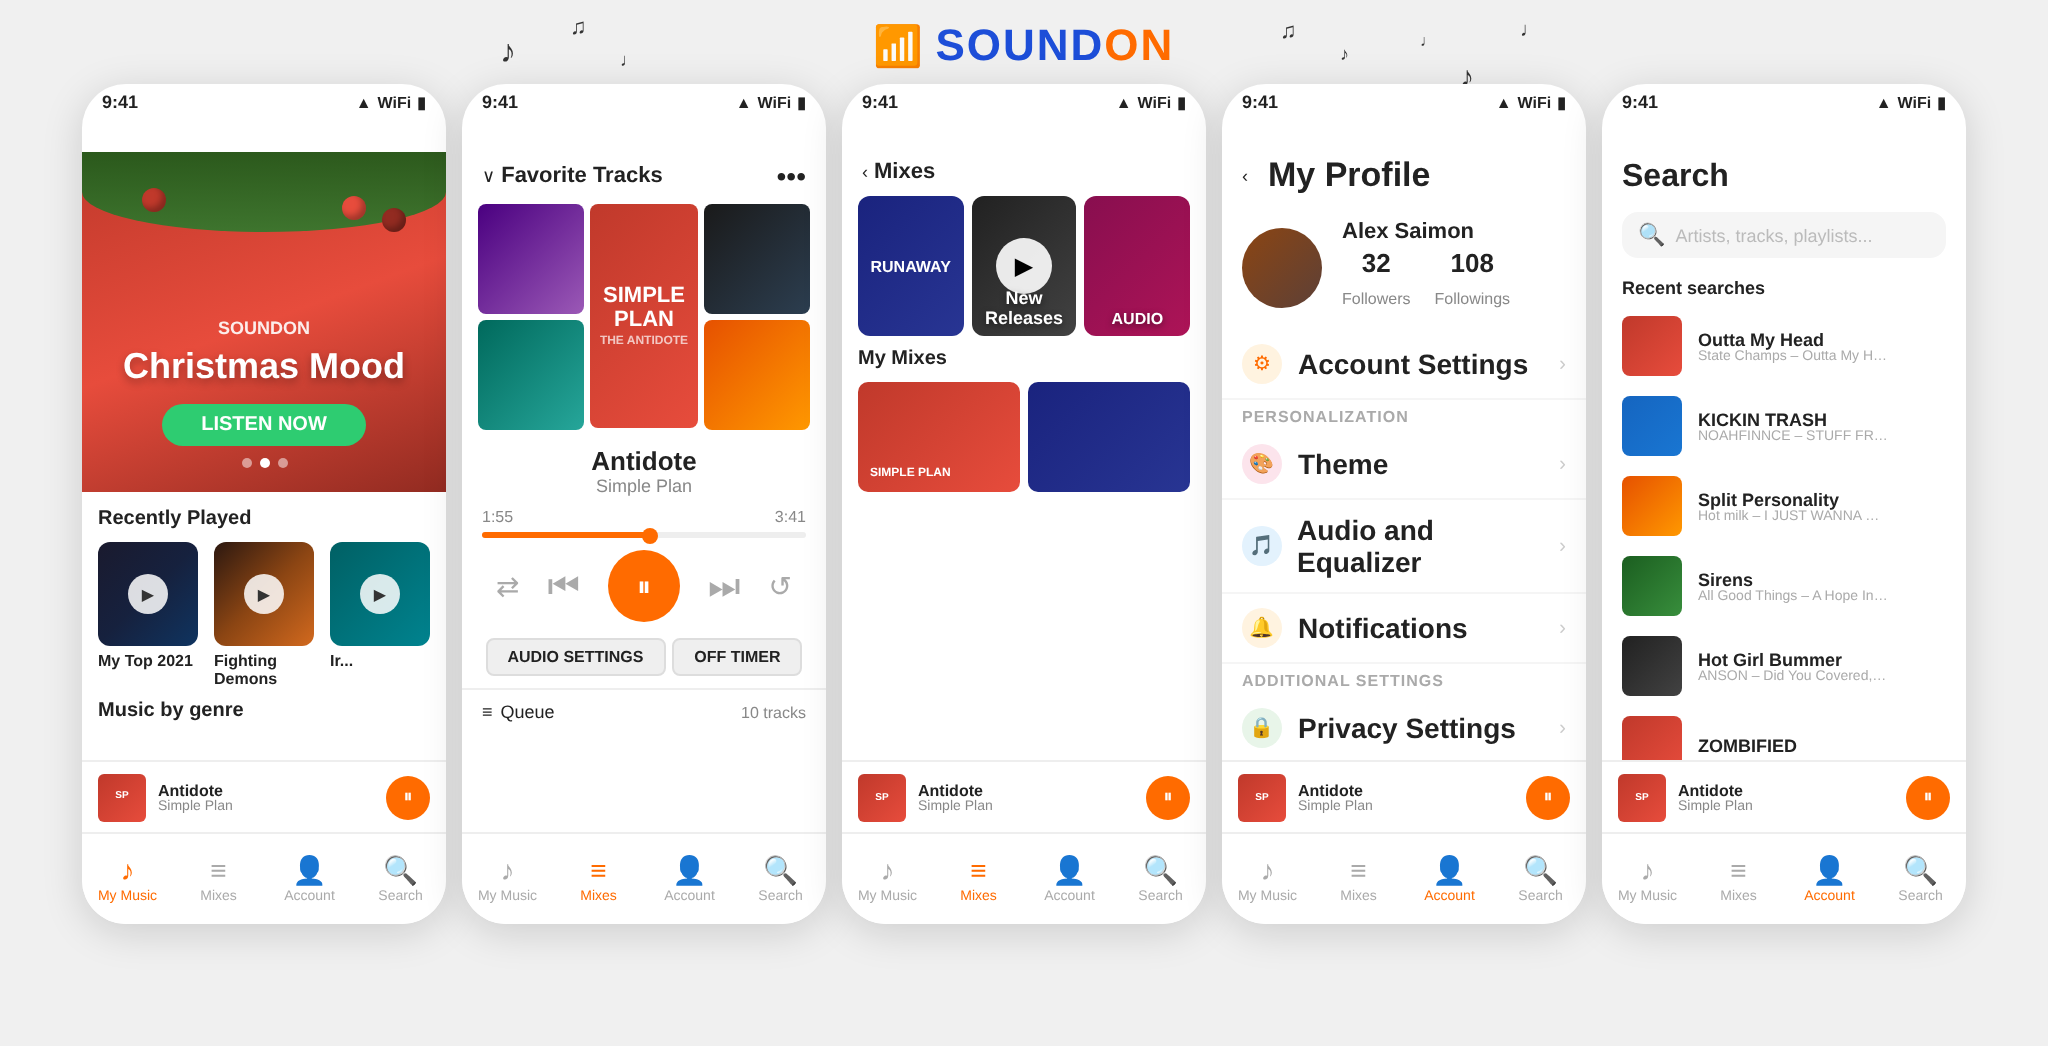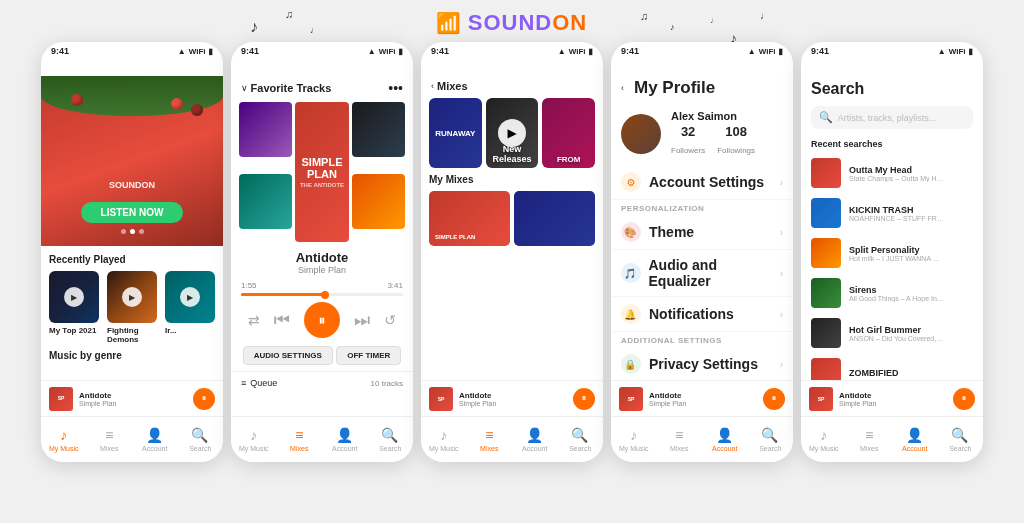--- a/index.html
+++ b/index.html
@@ -28,21 +28,21 @@
     }
     .logo-icon {
       color: #ff6b00;
       font-size: 20px;
     }
     .logo-text {
       font-size: 22px;
       font-weight: 700;
       letter-spacing: 1px;
     }
-    .logo-sound { color: #8b5cf6; }
+    .logo-sound { color: #1d4ed8; }
     .logo-on { color: #ff6b00; }
 
     
     .music-notes {
       position: absolute;
       top: 0;
       left: 0;
       width: 100%;
       height: 70px;
       pointer-events: none;
@@ -735,20 +735,21 @@
       </div>
     </div>
 
     <div class="phone1-hero">
       <div class="pine-branch"></div>
 
       <div class="ornament" style="top:18px; left:30px; background:#c0392b;"></div>
       <div class="ornament" style="top:22px; left:130px; background:#e74c3c;"></div>
       <div class="ornament" style="top:28px; right:20px; background:#922b21;"></div>
       <div class="soundon-logo-small">SOUNDON</div>
+      <div class="christmas-title">Christmas Mood</div>
       <button class="listen-btn">LISTEN NOW</button>
       <div class="dots-indicator">
         <div class="dot"></div>
         <div class="dot active"></div>
         <div class="dot"></div>
       </div>
     </div>
 
     <div class="phone1-content">
       <div class="section-title">Recently Played</div>
@@ -821,21 +822,21 @@
     <div class="phone2-header">
       <div class="back-btn">
         <span>∨</span>
         <span class="screen-title">Favorite Tracks</span>
       </div>
       <span class="more-btn">•••</span>
     </div>
 
     <div class="album-grid">
       <div class="album-cell album-purple"></div>
-      <div class="album-cell sp-album" style="height:140px; grid-row: span 2;">
+      <div class="album-cell sp-album" style="height:112px; grid-row: span 2;">
         <div class="sp-name">SIMPLE<br>PLAN</div>
         <div class="sp-album-name">THE ANTIDOTE</div>
       </div>
       <div class="album-cell album-dark"></div>
       <div class="album-cell album-teal"></div>
       <div class="album-cell album-orange"></div>
     </div>
 
     <div class="now-playing-large">
       <div class="track-title-large">Antidote</div>
@@ -915,21 +916,21 @@
     <div class="mixes-grid">
       <div class="mixes-row">
         <div class="mix-item mix-dark1 mix-center">
           <span style="font-size:8px;color:#fff;font-weight:700;text-align:center;padding:2px;">RUNAWAY</span>
         </div>
         <div class="mix-item" style="flex:1;height:70px;border-radius:6px;overflow:hidden;background:linear-gradient(135deg,#212121,#424242);position:relative;display:flex;align-items:center;justify-content:center;">
           <div style="width:28px;height:28px;border-radius:50%;background:rgba(255,255,255,0.9);display:flex;align-items:center;justify-content:center;font-size:12px;">▶</div>
           <div class="new-releases-label">New Releases</div>
         </div>
         <div class="mix-item mix-dark2">
-          <div style="position:absolute;bottom:4px;left:0;right:0;text-align:center;font-size:8px;font-weight:700;color:#fff;text-shadow:0 1px 3px rgba(0,0,0,0.5);">FROM</div>
+          <div style="position:absolute;bottom:4px;left:0;right:0;text-align:center;font-size:8px;font-weight:700;color:#fff;text-shadow:0 1px 3px rgba(0,0,0,0.5);">AUDIO</div>
         </div>
       </div>
     </div>
 
     <div class="my-mixes-section">
       <div class="section-title">My Mixes</div>
       <div class="my-mixes-row">
         <div class="my-mix-item my-mix-1">
           <div style="padding:4px;position:absolute;bottom:2px;left:2px;">
             <div style="font-size:6px;color:#fff;font-weight:700;">SIMPLE PLAN</div>

